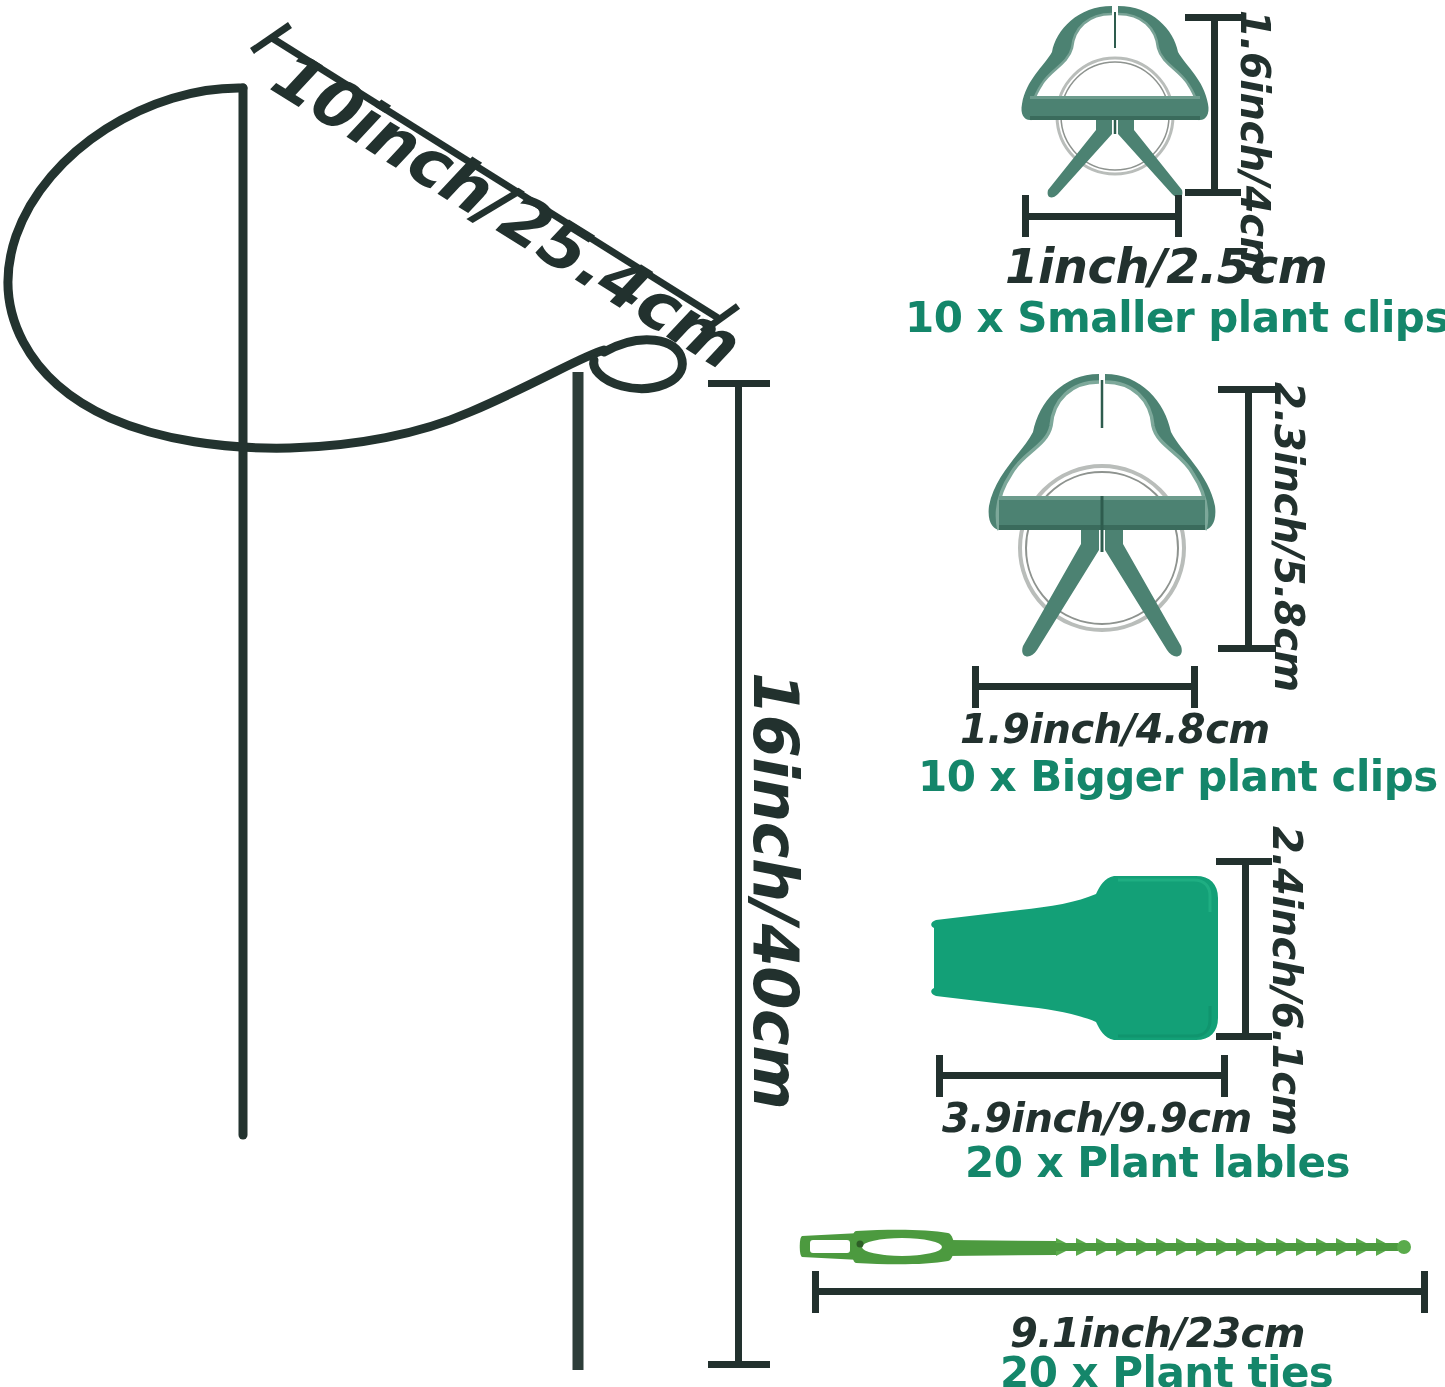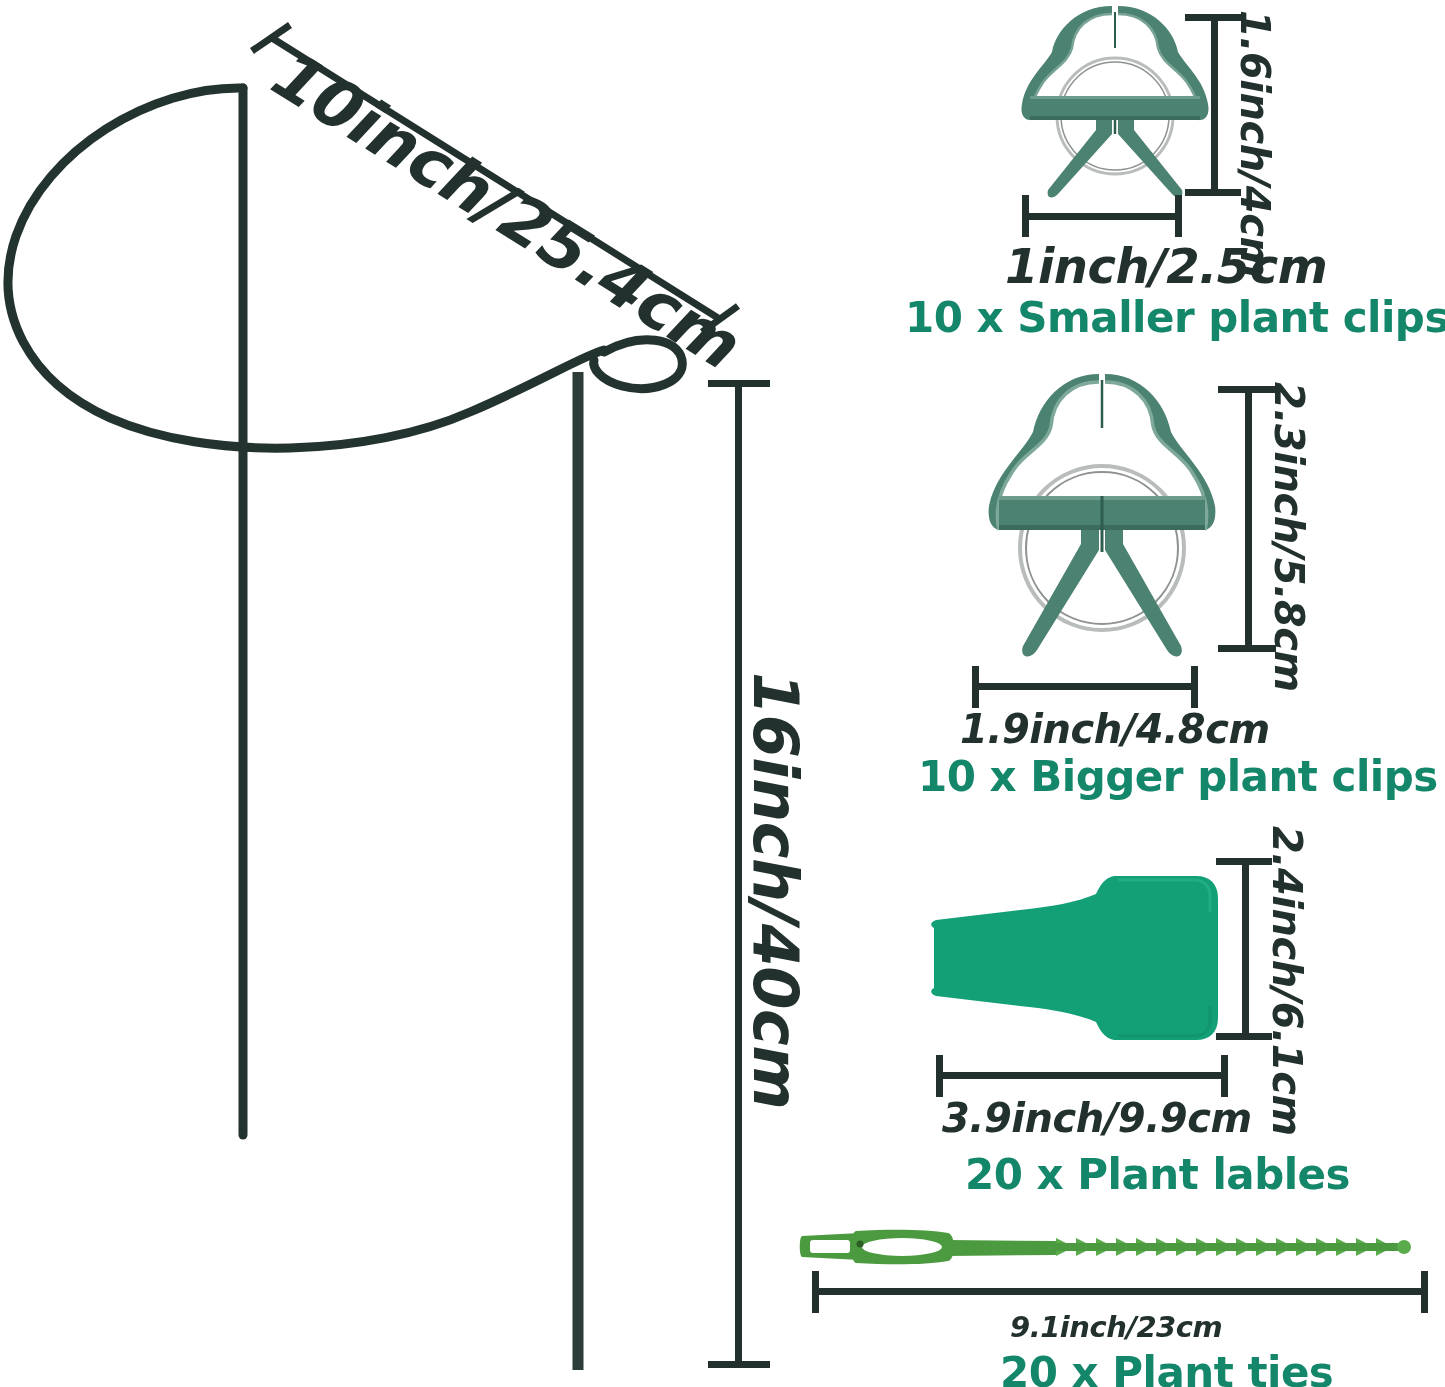--- a/index.html
+++ b/index.html
@@ -243,21 +243,21 @@
   <div class="rule-v" style="left:1242px; top:858px; height:182px;"></div>
   <div class="cap-h" style="left:1216px; top:858px; width:56px;"></div>
   <div class="cap-h" style="left:1216px; top:1033px; width:56px;"></div>
   <div class="dim-text" style="left:1310px; top:826px; font-size:40px; transform:rotate(90deg); transform-origin:left top;">2.4inch/6.1cm</div>
 
   <div class="rule-h" style="left:936px; top:1072px; width:292px;"></div>
   <div class="cap-v" style="left:936px; top:1055px; height:42px;"></div>
   <div class="cap-v" style="left:1221px; top:1055px; height:42px;"></div>
   <div class="dim-text" style="left:942px; top:1095px; font-size:40px;">3.9inch/9.9cm</div>
 
-  <div class="caption" style="left:965px; top:1138px; font-size:42px;margin-top:12px;">20 x Plant lables</div>
+  <div class="caption" style="left:965px; top:1138px; font-size:42px;">20 x Plant lables</div>
 
   <svg class="abs" style="left:798px; top:1228px; width:624px; height:46px;" viewBox="0 0 624 46" xmlns="http://www.w3.org/2000/svg">
 
     <path d="M 4 8 L 62 5 L 62 32 L 4 29 C 1 28, 1 9, 4 8 Z" fill="#4c9a3f"></path>
     <rect x="12" y="12" width="40" height="13" rx="3" fill="#ffffff"></rect>
 
     <path d="M 58 3
              C 92 1, 128 1, 150 5
              C 158 7, 158 31, 150 33
              C 128 37, 92 37, 58 35
@@ -287,17 +287,17 @@
       <path d="M578 10 l17 9 -17 9 z"></path>
     </g>
 
     <rect x="256" y="15" width="344" height="8" fill="#4c9a3f"></rect>
     <circle cx="606" cy="19" r="7" fill="#5aab4b"></circle>
   </svg>
 
   <div class="rule-h" style="left:812px; top:1288px; width:616px;"></div>
   <div class="cap-v" style="left:812px; top:1271px; height:42px;"></div>
   <div class="cap-v" style="left:1421px; top:1271px; height:42px;"></div>
-  <div class="dim-text" style="left:1010px; top:1310px; font-size:29px;">9.1inch/23cm</div>
+  <div class="dim-text" style="left:1010px; top:1310px; font-size:40px;">9.1inch/23cm</div>
 
   <div class="caption" style="left:1000px; top:1348px; font-size:42px;">20 x Plant ties</div>
 
 </div>
 
 </body></html>

